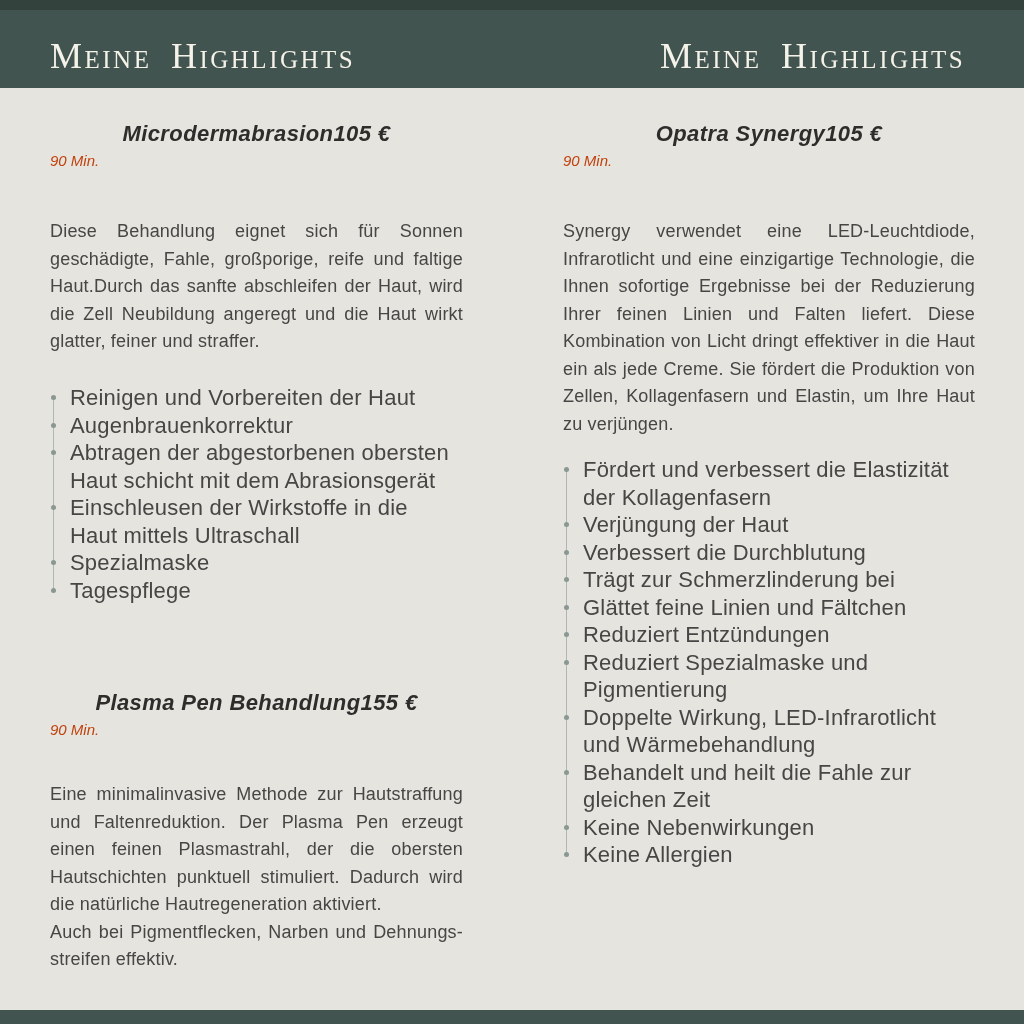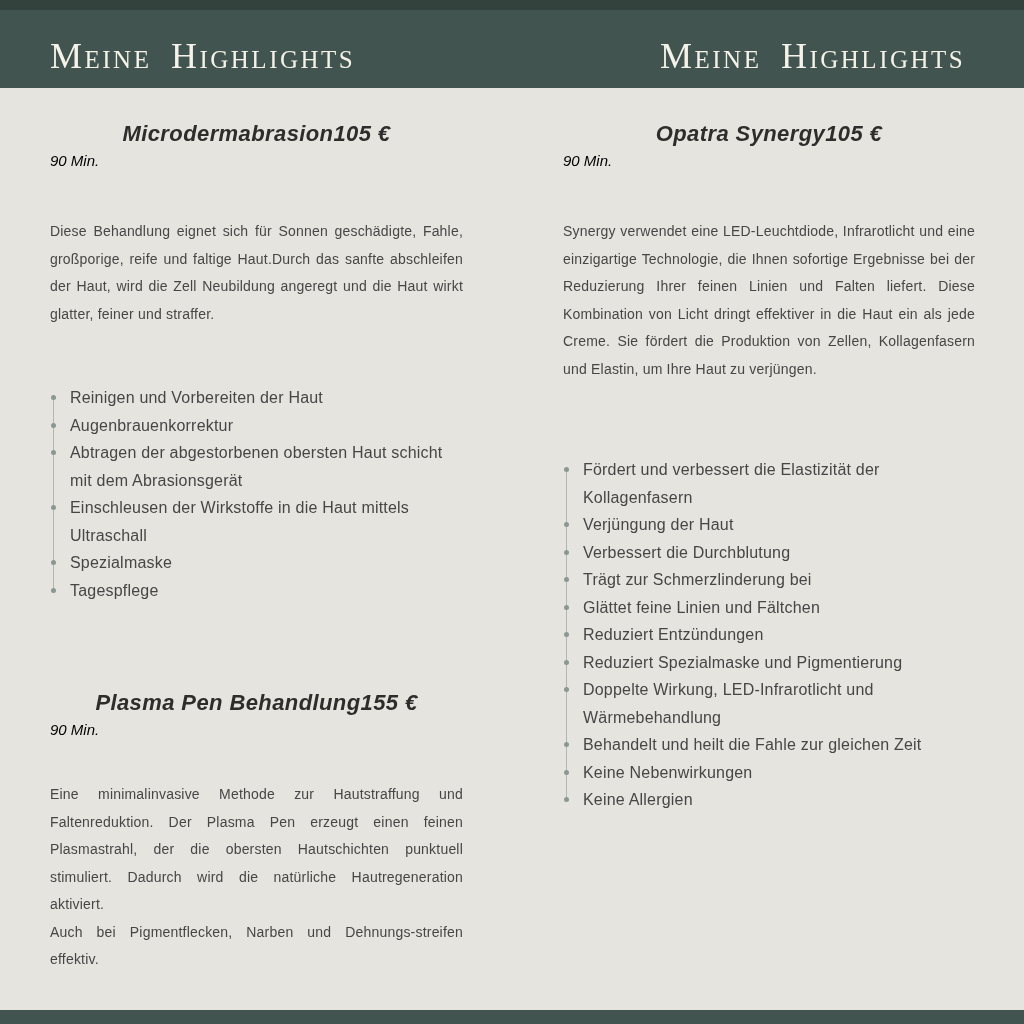--- a/index.html
+++ b/index.html
@@ -42,42 +42,42 @@
   .sec-title,.sec-price{
     font-style:italic;font-weight:600;
     font-size:22px;line-height:28px;
     letter-spacing:0.4px;
     color:#2e2d2c;
   }
   .sec-duration{
     font-style:italic;font-weight:400;
     font-size:15px;line-height:18px;
     margin-top:4px;
-    color:#000000;
+    color:#c2410c;
   }
   .para{
     position:absolute;left:0;right:0;margin:0;
-    font-size:14px;line-height:27.5px;
+    font-size:18px;line-height:27.5px;
     letter-spacing:0.2px;
     color:#474645;
     text-align:justify;
   }
   .para .para2{display:block;}
   .bullets{
     position:absolute;left:0;right:0;
     margin:0;padding:0;list-style:none;
   }
   .bullets::before{
     content:'';position:absolute;left:3px;top:14px;bottom:13px;
     width:1px;background:#afb7b3;
   }
   .bullets li{
     position:relative;
     padding:0 6px 0 20px;
-    font-size:16px;line-height:27.5px;
+    font-size:22px;line-height:27.5px;
     letter-spacing:0.2px;
     color:#474645;
   }
   .bullets li::before{
     content:'';position:absolute;left:1px;top:11px;
     width:5px;height:5px;border-radius:50%;
     background:#8a9793;
   }
 </style>
 </head>

